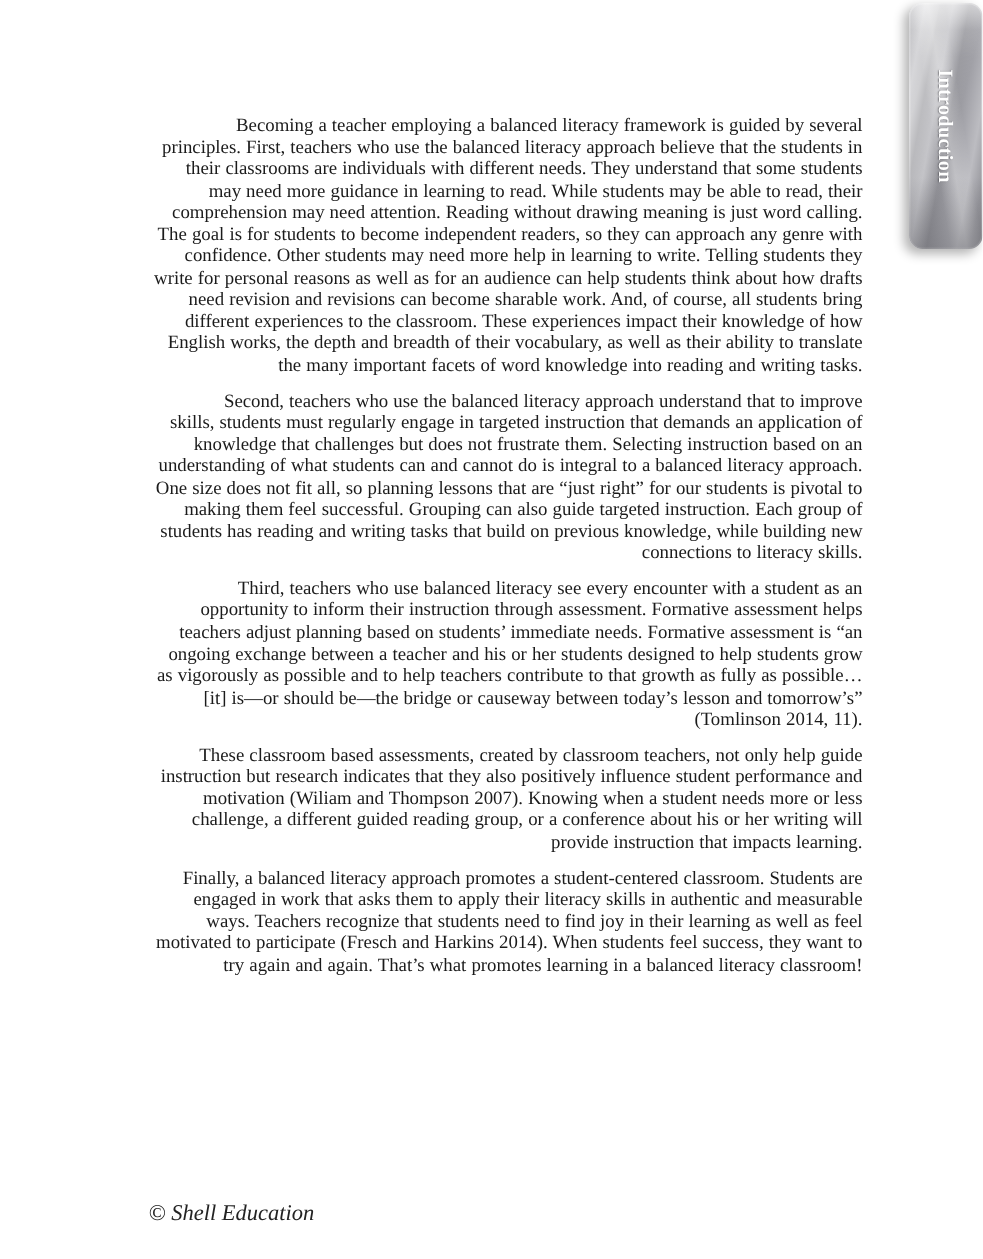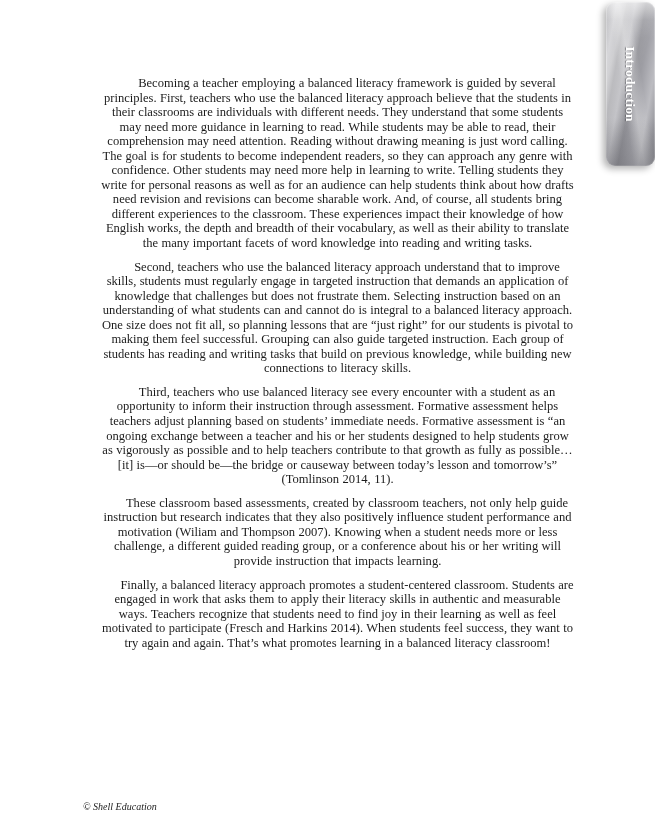--- a/index.html
+++ b/index.html
@@ -119,42 +119,43 @@
     position: absolute;
     left: 83px;
     top: 76px;
     width: 492px;
   }
   .para {
     margin: 0 0 9px 17px;
     text-indent: 19px;
     font-size: 12.55px;
     line-height: 14.55px;
-    text-align: center;
+    text-align: right;
     color: #1b1b1b;
     word-spacing: 0.02em;
   }
   .para:last-child { margin-bottom: 0; }
 
   
   #page-footer {
     position: absolute;
     left: 83px;
     top: 801px;
     width: 495px;
     height: 18px;
     display: flex;
     align-items: baseline;
     justify-content: space-between;
   }
   #footer-left {
-    font-size: 10px;
+    font-size: 15px;
     font-style: italic;
     color: #232323;
     white-space: nowrap;
+    margin-left: 16px;
   }
   #footer-right {
     display: flex;
     align-items: baseline;
     gap: 13px;
     white-space: nowrap;
   }
   #footer-title {
     font-size: 9.6px;
     font-weight: bold;

